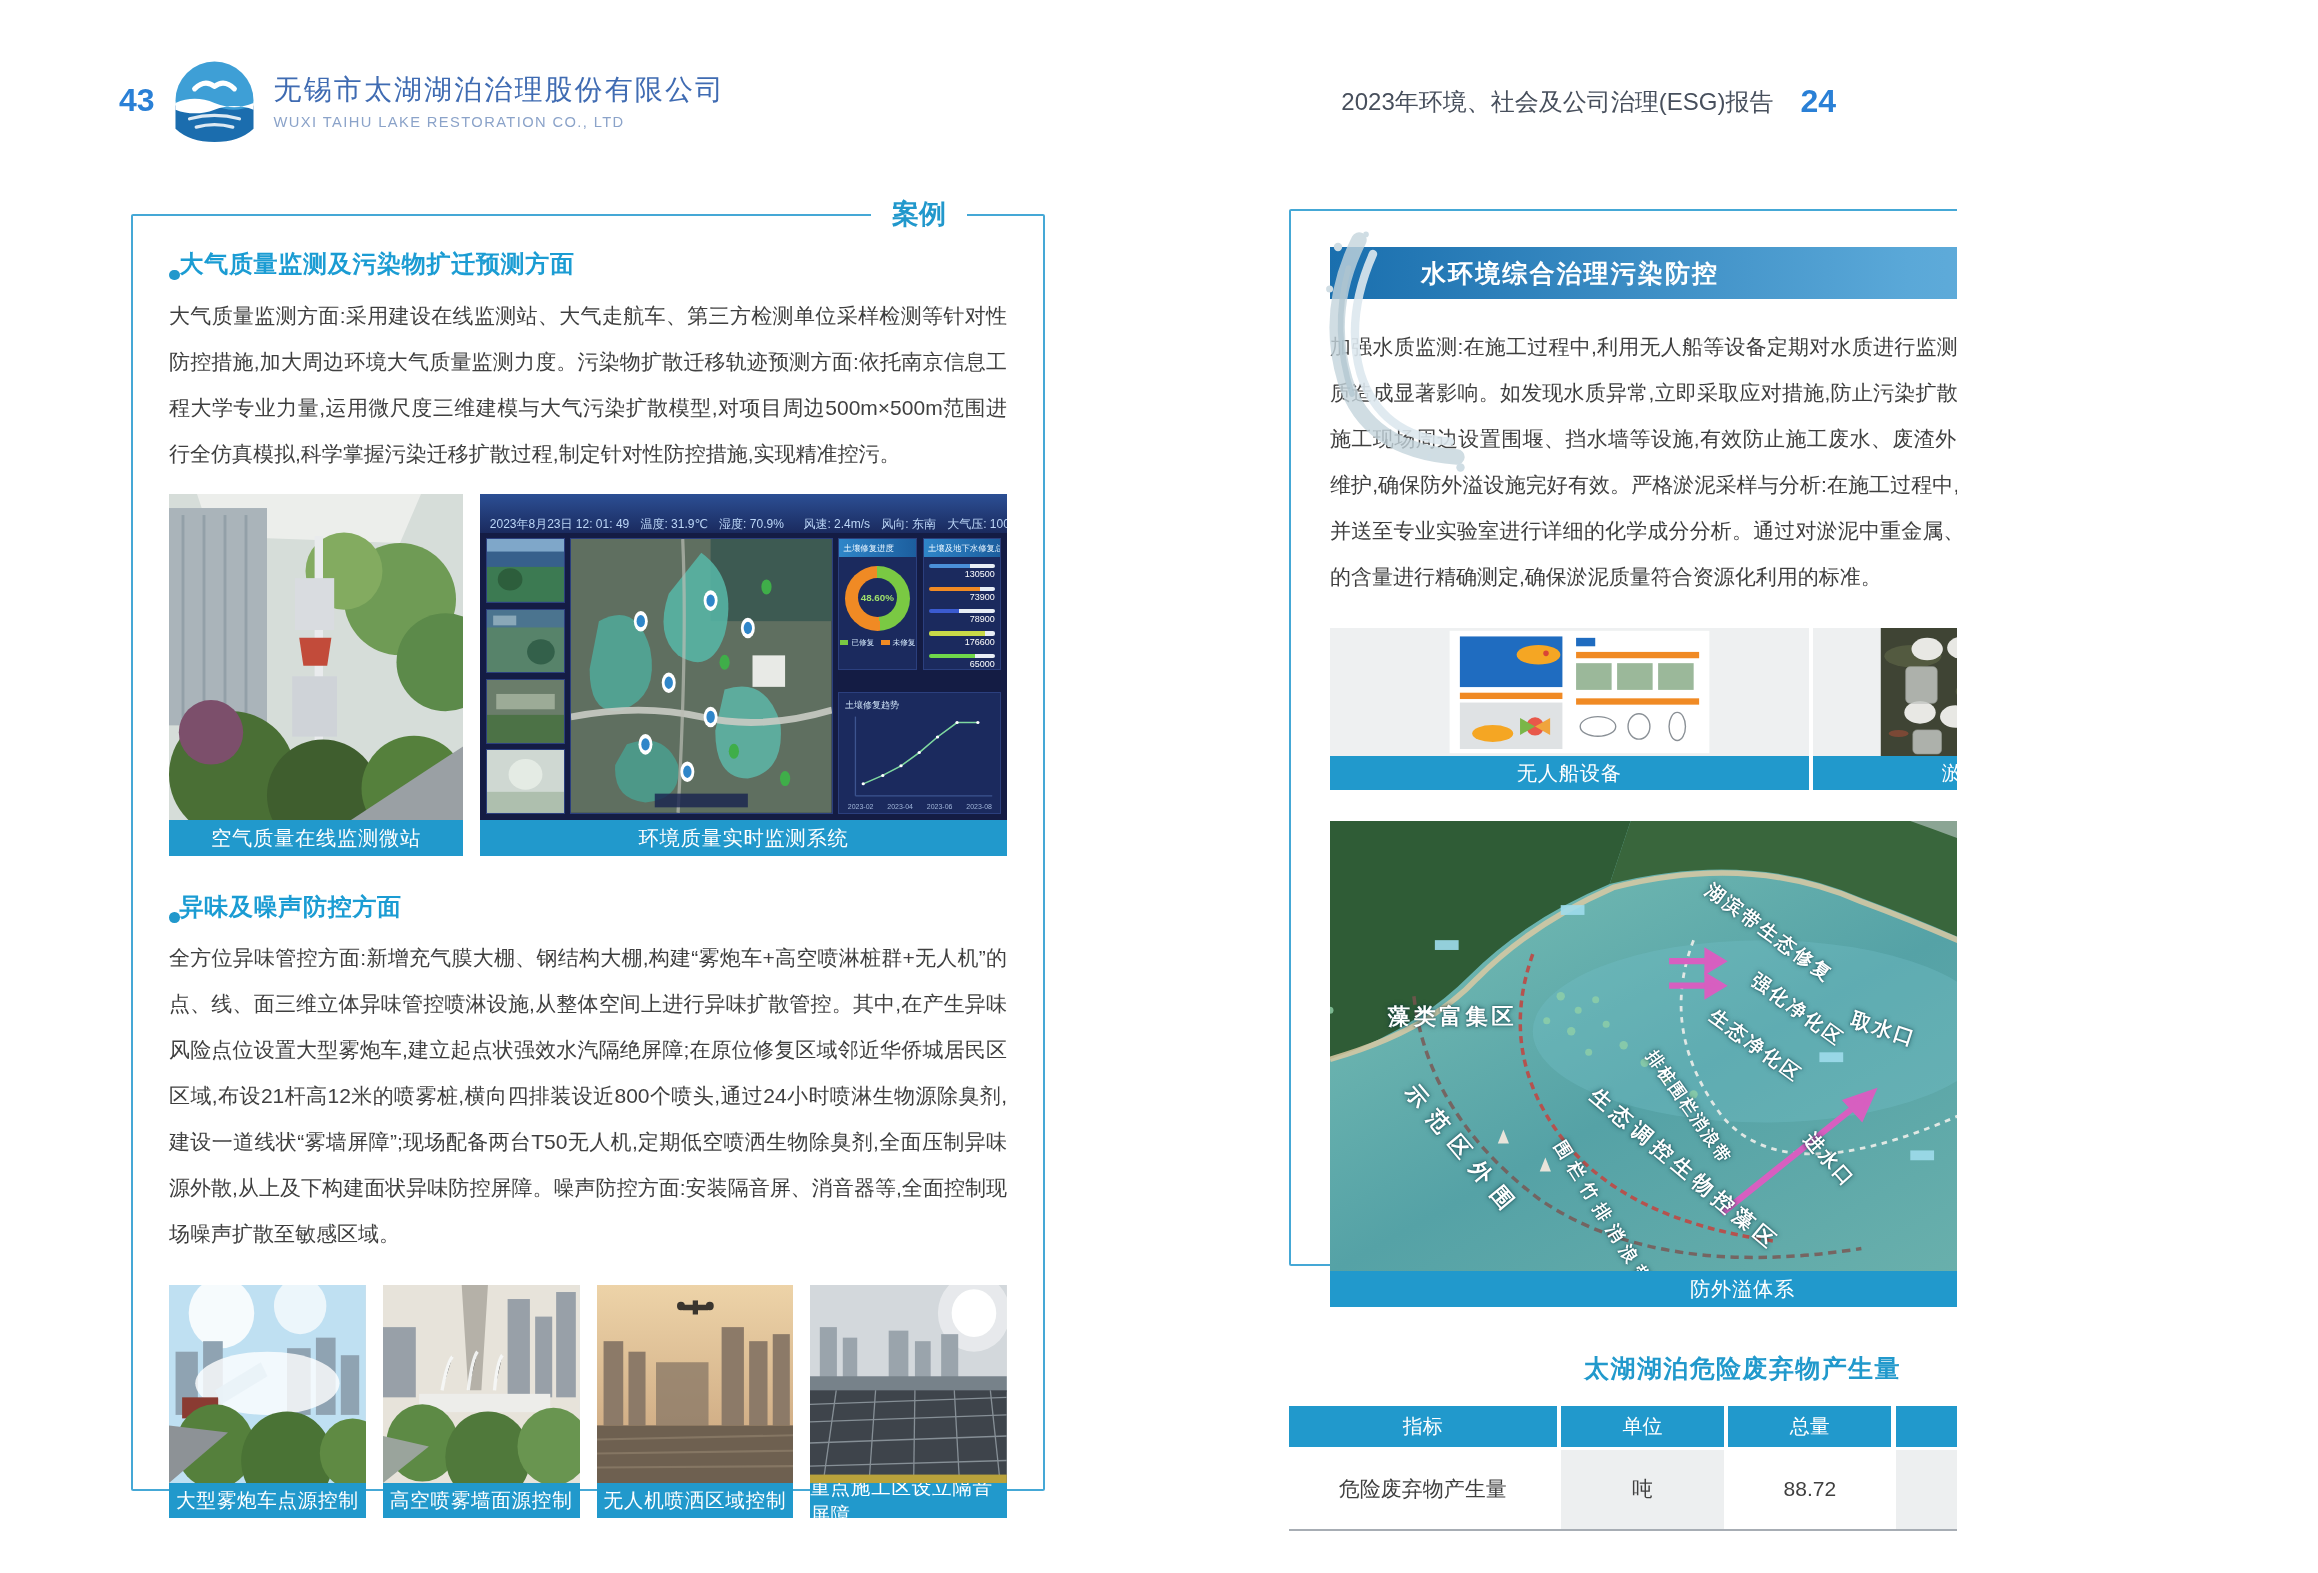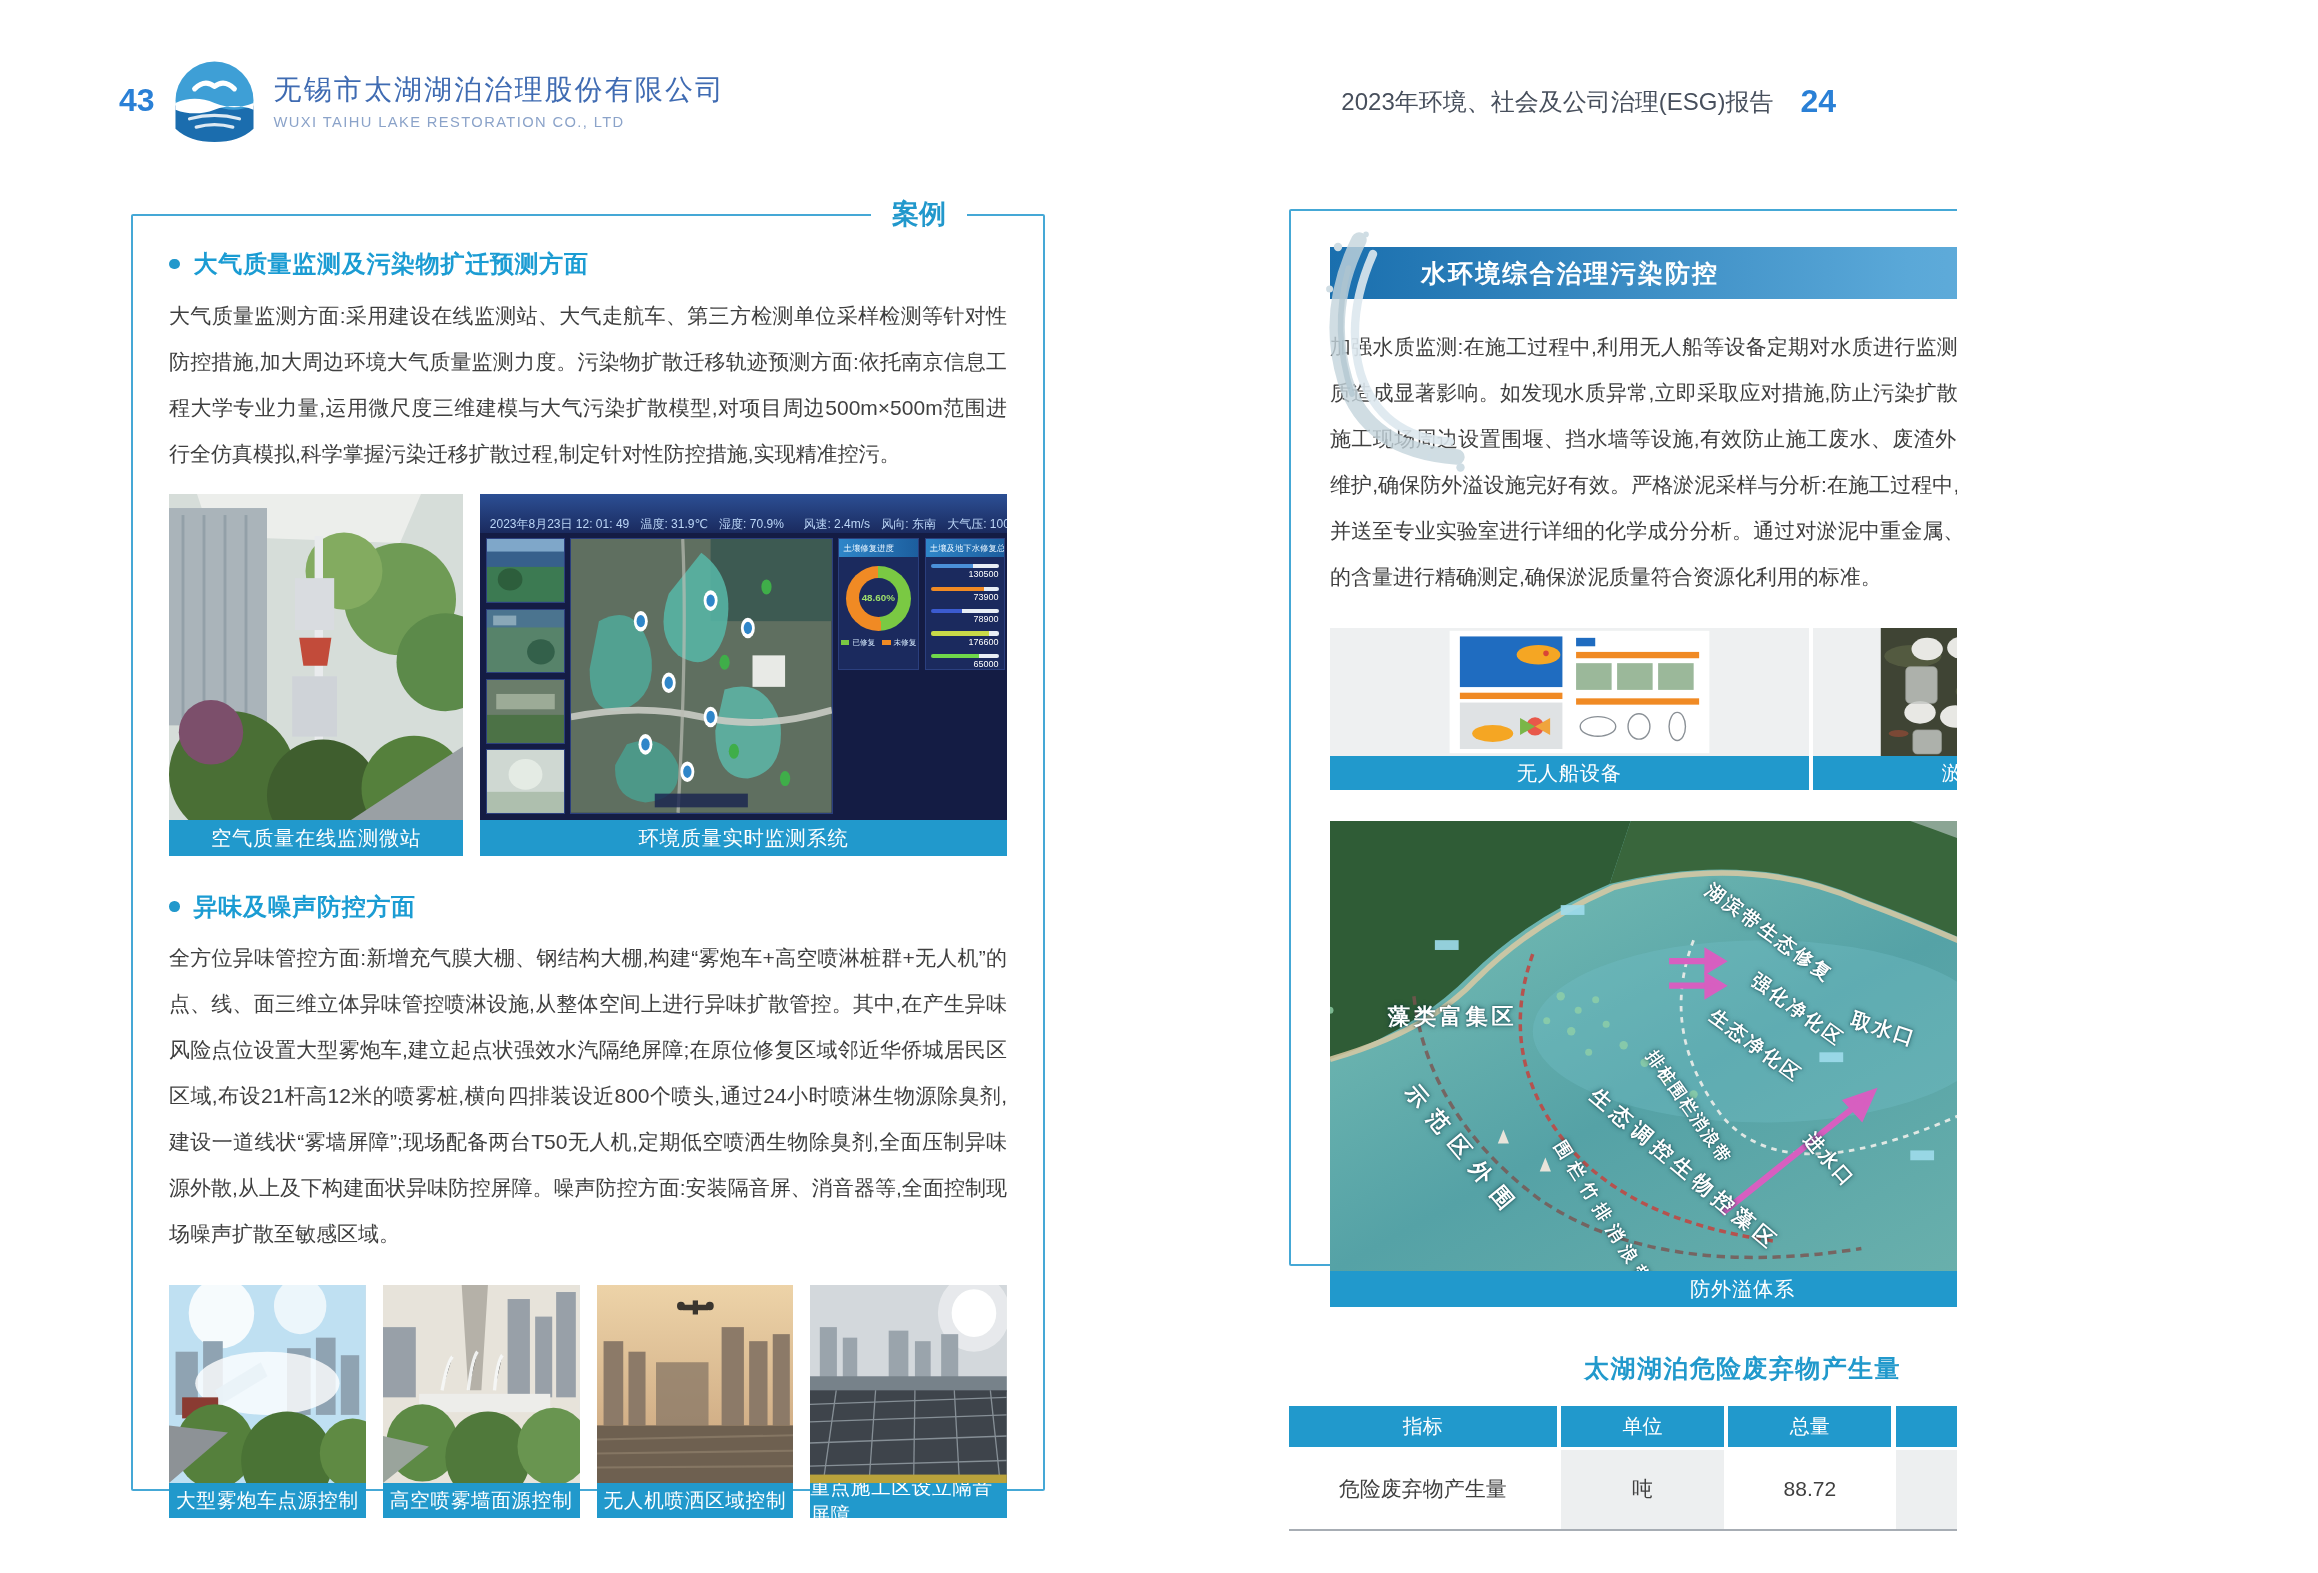--- a/index.html
+++ b/index.html
@@ -15,21 +15,21 @@
   .co-en{font-size:14.7px;color:#8ba3c9;letter-spacing:1.4px;}
   .hdr-right{position:absolute;right:121px;top:67px;display:flex;align-items:center;gap:27px;}
   .rpt-title{font-size:24px;color:#474f5c;}
 
   
   .case-box{position:absolute;border:2.1px solid #45a8d6;border-radius:2.1px;background:#fff;box-sizing:border-box;}
   #box-left{left:131px;top:198px;width:914px;height:1277px;padding:0 36px;}
   #box-right{left:1289px;top:193px;width:907px;height:1057px;padding:0 39px;}
   .case-tag{position:absolute;top:-19.6px;right:76px;background:#fff;padding:0 21px;font-size:27px;font-weight:bold;color:#2198cc;line-height:36px;}
 
-  .sec-head{display:flex;align-items:center;gap:14px;margin-top:32px;}
+  .sec-head{display:flex;align-items:flex-end;margin-top:32px;}
   .sec-dot{width:10.5px;height:10.5px;border-radius:50%;background:#2198cc;flex:0 0 auto;}
   .sec-title{font-size:24px;font-weight:bold;color:#1b9cd3;letter-spacing:0.7px;}
   .body-p{margin:12.6px 0 0;font-size:21px;line-height:46px;color:#3f3f3f;text-align:justify;}
 
   .figrow{display:flex;gap:17px;margin-top:17px;}
   .fig{display:flex;flex-direction:column;min-width:0;}
   .ph{position:relative;overflow:hidden;background:#dfe3e1;}
   .figcap{height:36px;background:#2199cc;color:#fff;font-size:20.3px;display:flex;align-items:center;justify-content:center;letter-spacing:0.7px;}
   .fig-a{width:294px;} .fig-a .ph{height:326px;}
   .fig-b{flex:1;} .fig-b .ph{height:326px;}
@@ -38,21 +38,21 @@
 
   
   .dash{position:absolute;inset:0;background:#141c44;display:flex;flex-direction:column;}
   .dash-top{height:39px;background:linear-gradient(180deg,#2c4f94,#1a2a5e);display:flex;align-items:flex-end;padding:0 9.8px;gap:9.8px;color:#bcd6f7;font-size:12px;white-space:nowrap;}
   .dash-top .grp{display:flex;gap:11.2px;align-items:center;}
   .pill{width:175px;height:25px;margin:0 auto;border-radius:5.6px;background:linear-gradient(90deg,rgba(90,160,255,.12),rgba(150,205,255,.55),rgba(90,160,255,.12));filter:blur(1.1px);}
   .dash-main{flex:1;display:flex;gap:5.6px;padding:5.6px;min-height:0;}
   .dash-thumbs{width:79px;display:flex;flex-direction:column;gap:5.6px;}
   .thumb{flex:1;border:0.7px solid #2b3f7e;position:relative;overflow:hidden;background:#1b2a5e;}
   .dash-map{flex:1;border:0.7px solid #2b3f7e;position:relative;overflow:hidden;}
-  .dash-right{width:163px;display:flex;flex-direction:row;gap:12px;}
+  .dash-right{width:163px;display:flex;flex-direction:column;gap:22px;}
   .dr-row{display:flex;gap:5.6px;height:132px;}
   .panel{flex:1;background:#1b2a5e;border:0.7px solid #2b3f7e;display:flex;flex-direction:column;min-width:0;}
   .panel-title{height:18px;background:linear-gradient(90deg,#2f86c9,#1c5e9e);color:#eaf6ff;font-size:8.4px;display:flex;align-items:center;padding:0 4.2px;white-space:nowrap;overflow:hidden;flex:0 0 auto;}
   .donut-wrap{position:relative;width:65px;height:65px;margin:8.4px auto 4.2px;}
   .donut{width:65px;height:65px;border-radius:50%;background:conic-gradient(#7ac943 0 48.6%,#f08a24 48.6% 100%);}
   .donut-hole{position:absolute;left:12.6px;top:12.6px;width:39px;height:39px;border-radius:50%;background:#1b2a5e;display:flex;align-items:center;justify-content:center;}
   .donut-val{color:#9fe06b;font-size:9.8px;font-weight:bold;}
   .legend{display:flex;gap:7px;justify-content:center;font-size:7.7px;color:#cfe3f7;margin-top:2.8px;}
   .lg{display:flex;align-items:center;gap:2.8px;}
   .sw{width:8.4px;height:5.6px;display:inline-block;}

